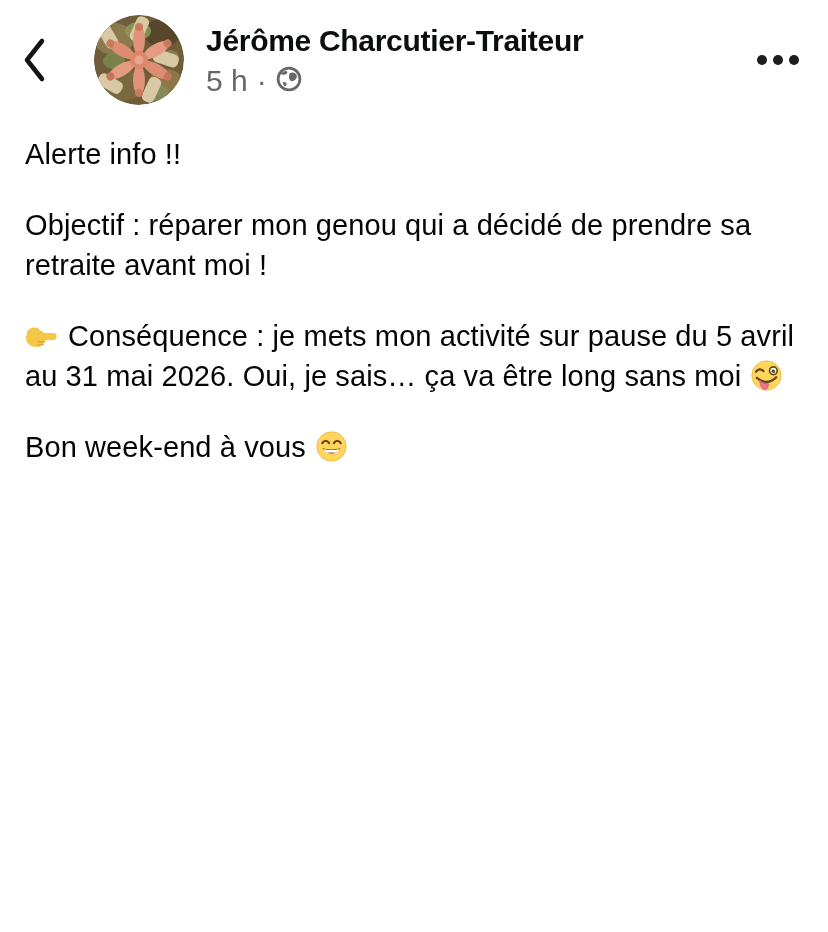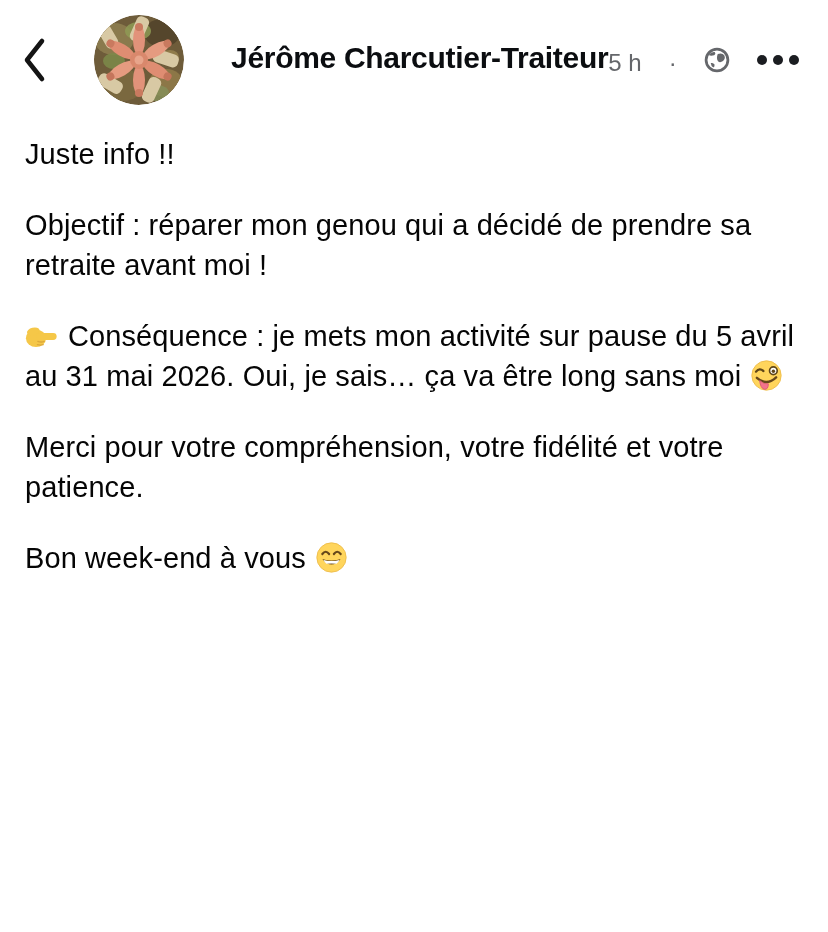--- a/index.html
+++ b/index.html
@@ -36,38 +36,37 @@
   .avatar {
     flex: 0 0 auto;
     width: 90px;
     height: 90px;
     border-radius: 50%;
     overflow: hidden;
     margin: 0 22px 0 38px;
     cursor: pointer;
   }
   .avatar svg { display: block; width: 90px; height: 90px; }
-  .head-text { display: flex; justify-content: center; margin-left: 25px; }
+  .head-text { display: flex; flex-direction: column; justify-content: center; }
   .page-name {
     font-size: 30px;
     font-weight: 700;
     color: #0b0d10;
     letter-spacing: -0.3px;
     line-height: 36px;
     cursor: pointer;
   }
   .meta-line {
     display: flex;
     align-items: center;
-    gap: 27px;
+    gap: 9px;
     margin-top: 5px;
-    font-size: 24px;
+    font-size: 30px;
     color: #65676B;
     line-height: 30px;
-    justify-content: center;
   }
   .globe-icon { display: inline-block; margin-top: 2px; }
   .more-button {
     background: none;
     border: none;
     padding: 0;
     margin-left: auto;
     cursor: pointer;
     display: flex;
     align-items: center;
@@ -187,21 +186,21 @@
       <svg width="44" height="12" viewBox="0 0 44 12">
         <circle cx="6" cy="6" r="5" fill="#1b1d21"></circle>
         <circle cx="22" cy="6" r="5" fill="#1b1d21"></circle>
         <circle cx="38" cy="6" r="5" fill="#1b1d21"></circle>
       </svg>
     </button>
   </header>
 
   <main class="post-body">
 
-    <p>Juste info !!</p>
+    <p>Alerte info !!</p>
 
     <p>Objectif : réparer mon genou qui a décidé de prendre sa retraite avant moi !</p>
 
 
     <p><span class="emoji lead"><svg viewBox="0 0 36 36">
         <ellipse cx="12" cy="21" rx="11" ry="9.5" fill="#f5c748"></ellipse>
         <ellipse cx="9" cy="13.5" rx="7" ry="4" fill="#f5c748" transform="rotate(-14 9 13.5)"></ellipse>
         <rect x="12" y="15.2" width="22.5" height="7.6" rx="3.8" fill="#f5c748"></rect>
         <path d="M14 24.5 q3.5 1.2 7 0" stroke="#dca83c" stroke-width="1.4" fill="none" stroke-linecap="round"></path>
         <path d="M13.5 28 q3.3 1 6.4 0" stroke="#dca83c" stroke-width="1.4" fill="none" stroke-linecap="round"></path>
@@ -209,21 +208,20 @@
         <circle cx="18" cy="18" r="16" fill="#ffd55c"></circle>
         <circle cx="18" cy="18" r="16" fill="none" stroke="#eebc4a" stroke-width="1"></circle>
         <path d="M6.5 13.8 q4 -4.5 8.2 -0.6" stroke="#5f4618" stroke-width="2.4" fill="none" stroke-linecap="round"></path>
         <circle cx="25.5" cy="12.8" r="4.2" fill="#ffffff" stroke="#5f4618" stroke-width="1.8"></circle>
         <circle cx="25.5" cy="13.3" r="1.9" fill="#5f4618"></circle>
         <path d="M7.5 20.5 q10.5 9.5 21 -0.5" stroke="#66471b" stroke-width="2.6" fill="none" stroke-linecap="round"></path>
         <path d="M10.5 23.5 q1 8.5 5 9.5 q4.5 0.8 4.5 -6 q-5 1 -9.5 -3.5 z" fill="#f2728c" stroke="#d85a76" stroke-width="1"></path>
       </svg></span></p>
 
 
-    <p>Merci pour votre compréhension, votre fidélité et votre patience.</p>
 
 
     <p><span>Bon week-end à vous</span><span class="emoji trail"><svg viewBox="0 0 36 36">
         <circle cx="18" cy="18" r="16" fill="#ffd55c"></circle>
         <circle cx="18" cy="18" r="16" fill="none" stroke="#eebc4a" stroke-width="1"></circle>
         <path d="M8 14.2 q3.6 -5 7.4 0" stroke="#66471b" stroke-width="2.4" fill="none" stroke-linecap="round"></path>
         <path d="M20.6 14.2 q3.6 -5 7.4 0" stroke="#66471b" stroke-width="2.4" fill="none" stroke-linecap="round"></path>
         <path d="M8 19.5 q10 12.5 20 0 q-10 3.4 -20 0 z" fill="#66471b"></path>
         <path d="M9.5 20.6 q8.5 2.6 17 0 q-0.6 2.6 -3 4.2 q-5.5 -0.4 -11 0 q-2.4 -1.6 -3 -4.2 z" fill="#ffffff"></path>
       </svg></span></p>

